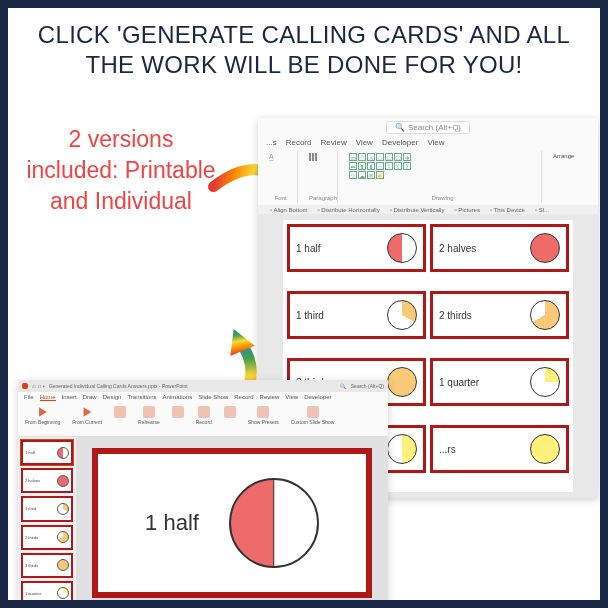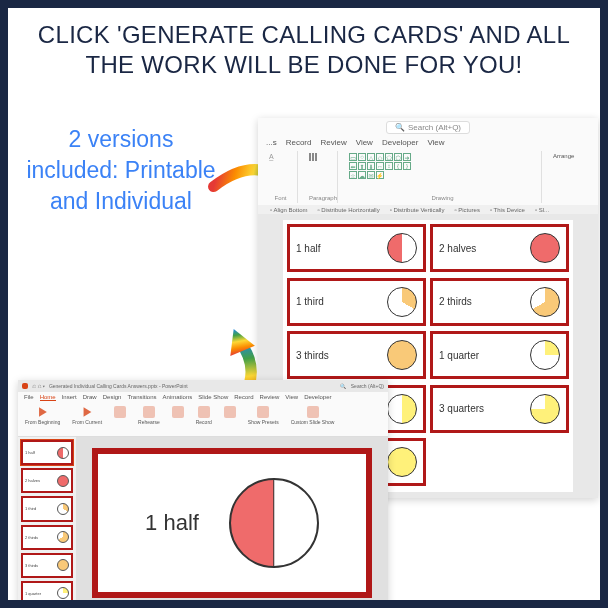--- a/index.html
+++ b/index.html
@@ -18,21 +18,21 @@
     text-align: center;
     padding: 12px 16px 4px;
     line-height: 1.25;
     letter-spacing: 0.3px;
   }
   .subhead {
     position: absolute;
     left: 18px;
     top: 116px;
     width: 190px;
-    color: #3b82f6;
+    color: #ef4444;
     font-size: 23px;
     line-height: 1.35;
     text-align: center;
   }
   
   .arrow {
     position: absolute;
     width: 100px;
     height: 70px;
   }
@@ -367,24 +367,20 @@
         </div>
         <div class="ccard">
           <div class="txt">1 quarter</div>
           <div class="pie" style="background: conic-gradient(rgb(255, 241, 122) 0deg, rgb(255, 241, 122) 90deg, rgb(255, 255, 255) 90deg, rgb(255, 255, 255) 360deg);"></div>
         </div>
         <div class="ccard">
           <div class="txt">...rs</div>
           <div class="pie" style="background: conic-gradient(rgb(255, 241, 122) 0deg, rgb(255, 241, 122) 180deg, rgb(255, 255, 255) 180deg, rgb(255, 255, 255) 360deg);"></div>
         </div>
         <div class="ccard">
-          <div class="txt">3 quarters</div>
-          <div class="pie" style="background: conic-gradient(rgb(255, 241, 122) 0deg, rgb(255, 241, 122) 270deg, rgb(255, 255, 255) 270deg, rgb(255, 255, 255) 360deg);"></div>
-        </div>
-        <div class="ccard">
           <div class="txt">...rs</div>
           <div class="pie" style="background: conic-gradient(rgb(255, 241, 122) 0deg, rgb(255, 241, 122) 360deg);"></div>
         </div>
       </div>
   </div>
 </div>
 
 <div class="ppt-bot">
   <div class="title-bar2">
     <div class="red-dot"></div>

